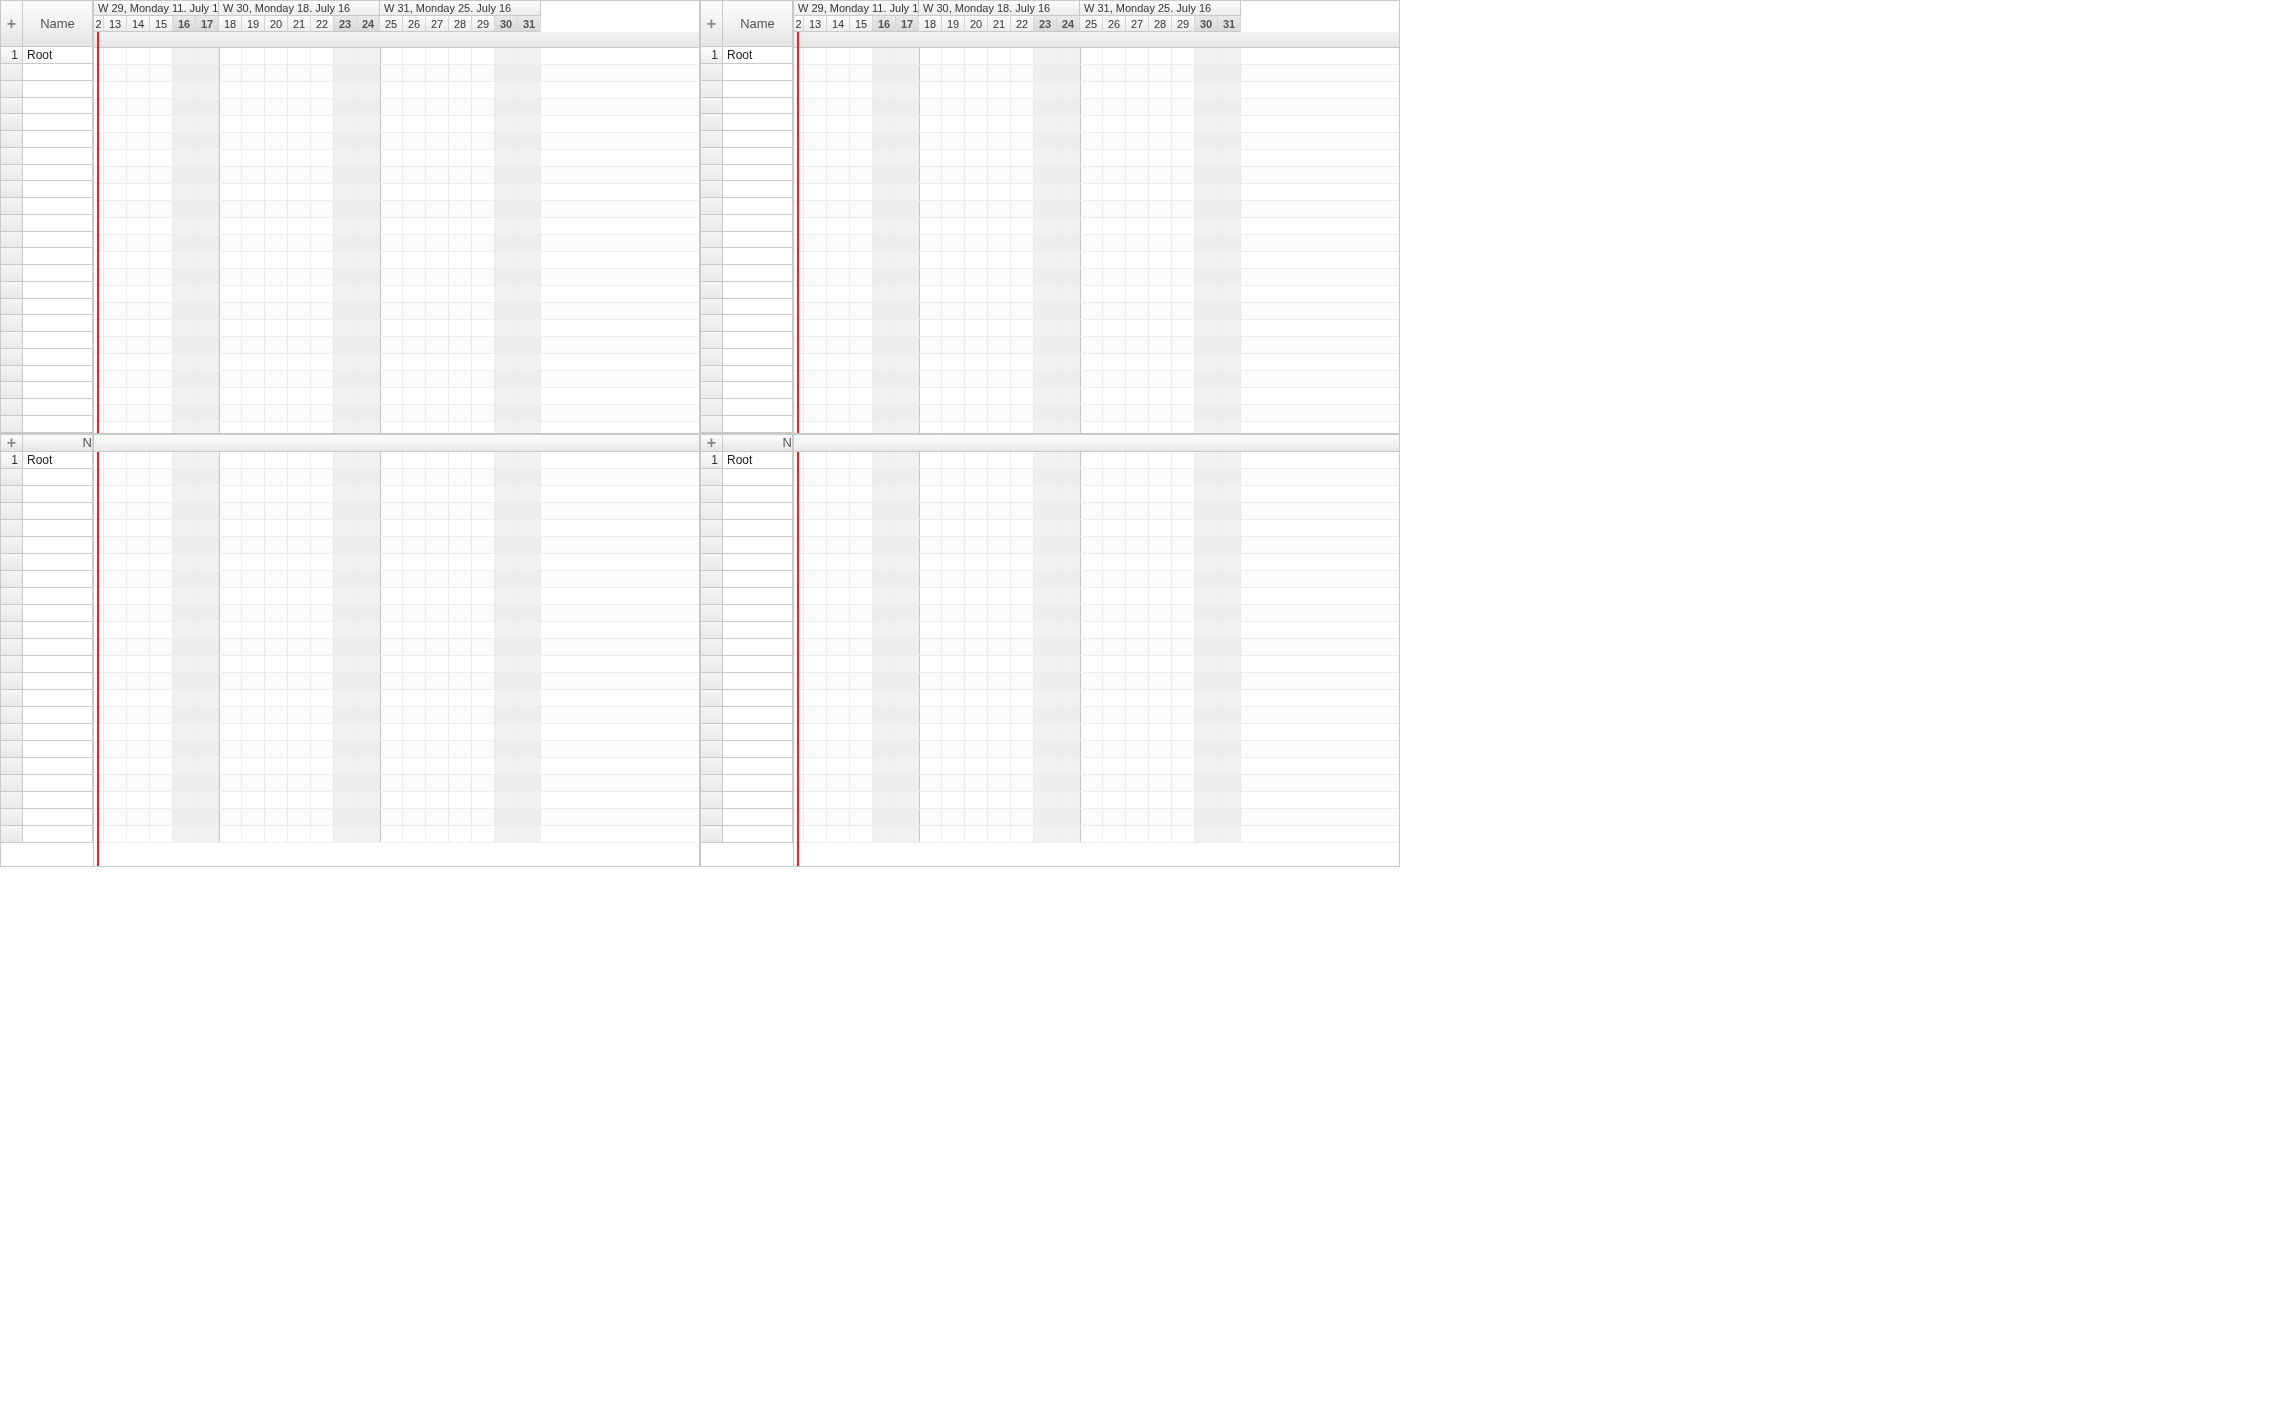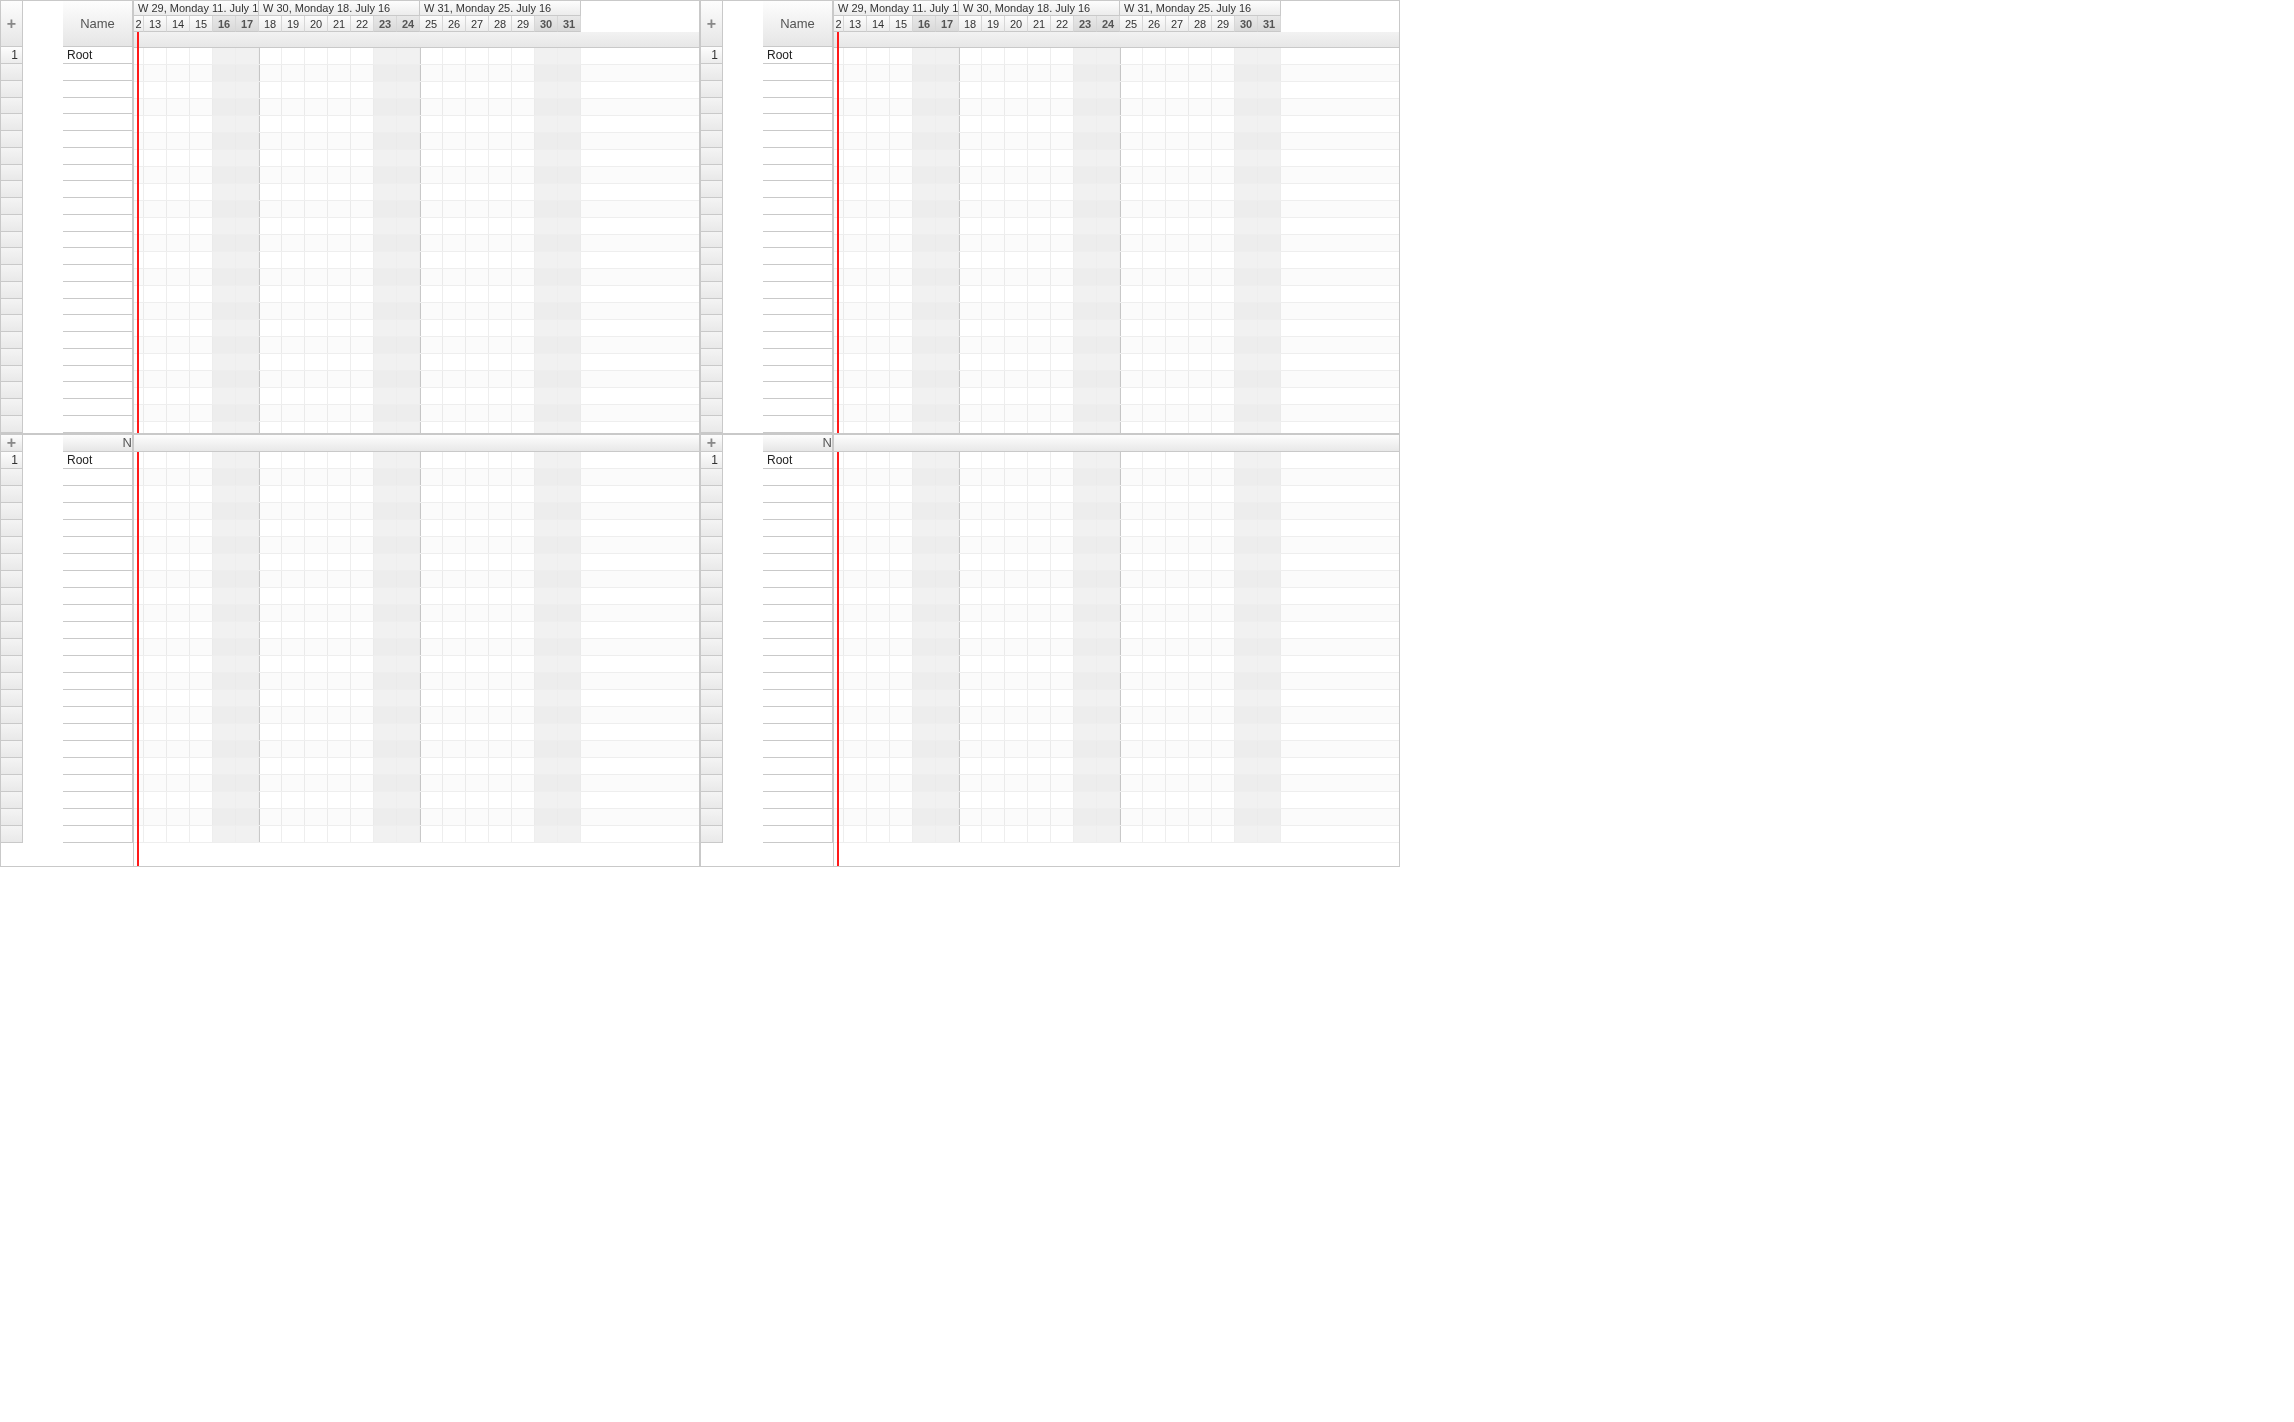--- a/index.html
+++ b/index.html
@@ -34,21 +34,21 @@
     display: flex;
     flex: 0 0 auto;
     position: relative;
     z-index: 2;
   }
   .col {
     display: flex;
     flex-direction: column;
   }
   .plus-col { width: 22px; }
-  .name-col { width: 70px; margin-left: 40px; }
+  .name-col { width: 70px; }
   .header-cell, .rownum-cell, .name-cell, .blank-cell {
     border-right: 1px solid #c9c9c9;
     border-bottom: 1px solid #c9c9c9;
     height: 17px;
     line-height: 17px;
     white-space: nowrap;
     overflow: hidden;
   }
   .header-cell {
     background: linear-gradient(#fdfdfd, #e6e6e6);

